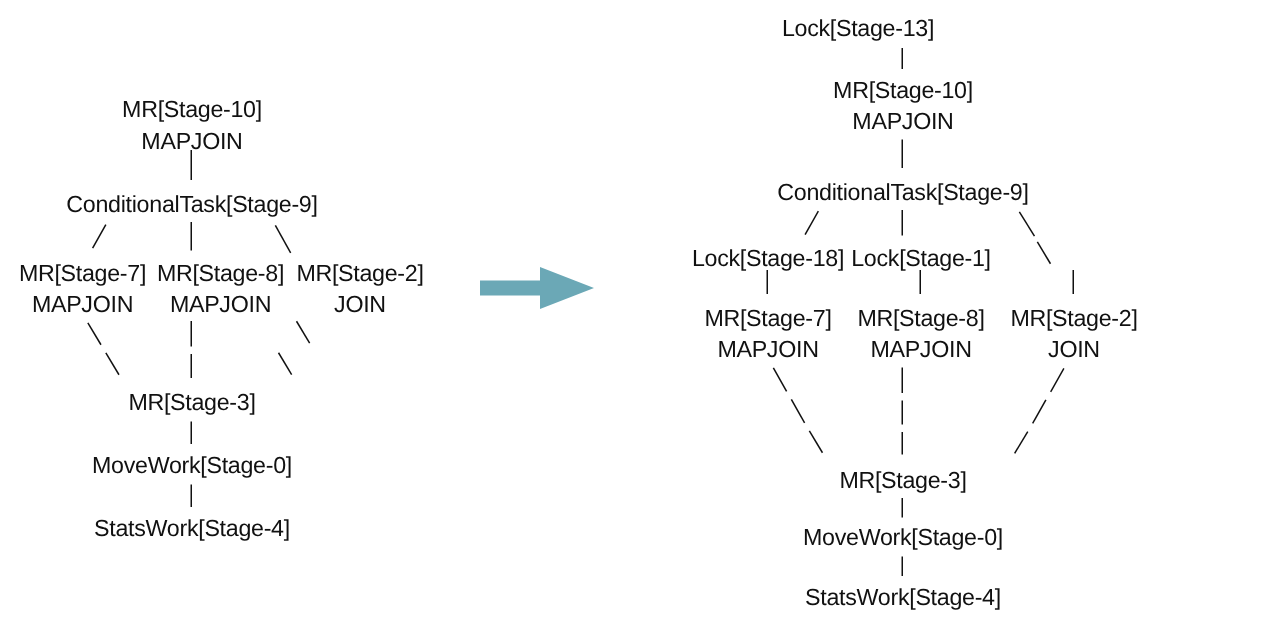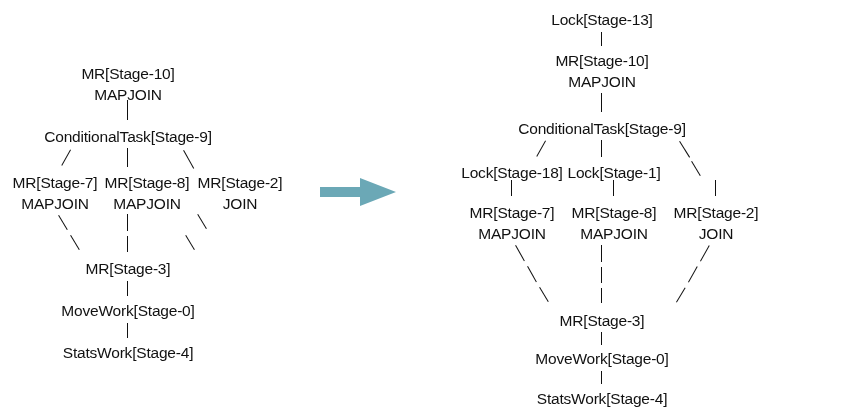--- a/index.html
+++ b/index.html
@@ -85,21 +85,21 @@
       <div class="dline" style="left: 528px; top: 266px; width: 18.3576px; transform: rotate(60.6422deg);"></div>
       <div class="dline" style="left: 540px; top: 287px; width: 17.4929px; transform: rotate(59.0362deg);"></div>
       <div class="dline" style="left: 602px; top: 245px; width: 17px; transform: rotate(90deg);"></div>
       <div class="dline" style="left: 602px; top: 267px; width: 16px; transform: rotate(90deg);"></div>
       <div class="dline" style="left: 602px; top: 288px; width: 15px; transform: rotate(90deg);"></div>
       <div class="dline" style="left: 700px; top: 261px; width: 18.3576px; transform: rotate(-60.6422deg);"></div>
       <div class="dline" style="left: 688px; top: 282px; width: 18.3576px; transform: rotate(-60.6422deg);"></div>
       <div class="dline" style="left: 676px; top: 302px; width: 17.4929px; transform: rotate(-59.0362deg);"></div>
       <div class="dline" style="left: 602px; top: 332px; width: 13px; transform: rotate(90deg);"></div>
       <div class="dline" style="left: 602px; top: 371px; width: 13px; transform: rotate(90deg);"></div>
-      <div class="node" style="left: 602px; top: 9px;"><span>Lock[Stage-13]</span></div>
+      <div class="node" style="left: 572px; top: 9px;"><span>Lock[Stage-13]</span></div>
       <div class="node" style="left: 602px; top: 50px;"><span>MR[Stage-10]</span><span class="l2">MAPJOIN</span></div>
       <div class="node" style="left: 602px; top: 118px;"><span>ConditionalTask[Stage-9]</span></div>
       <div class="node" style="left: 512px; top: 162px;"><span>Lock[Stage-18]</span></div>
       <div class="node" style="left: 614px; top: 162px;"><span>Lock[Stage-1]</span></div>
       <div class="node" style="left: 512px; top: 202px;"><span>MR[Stage-7]</span><span class="l2">MAPJOIN</span></div>
       <div class="node" style="left: 614px; top: 202px;"><span>MR[Stage-8]</span><span class="l2">MAPJOIN</span></div>
       <div class="node" style="left: 716px; top: 202px;"><span>MR[Stage-2]</span><span class="l2">JOIN</span></div>
       <div class="node" style="left: 602px; top: 310px;"><span>MR[Stage-3]</span></div>
       <div class="node" style="left: 602px; top: 348px;"><span>MoveWork[Stage-0]</span></div>
       <div class="node" style="left: 602px; top: 388px;"><span>StatsWork[Stage-4]</span></div>

